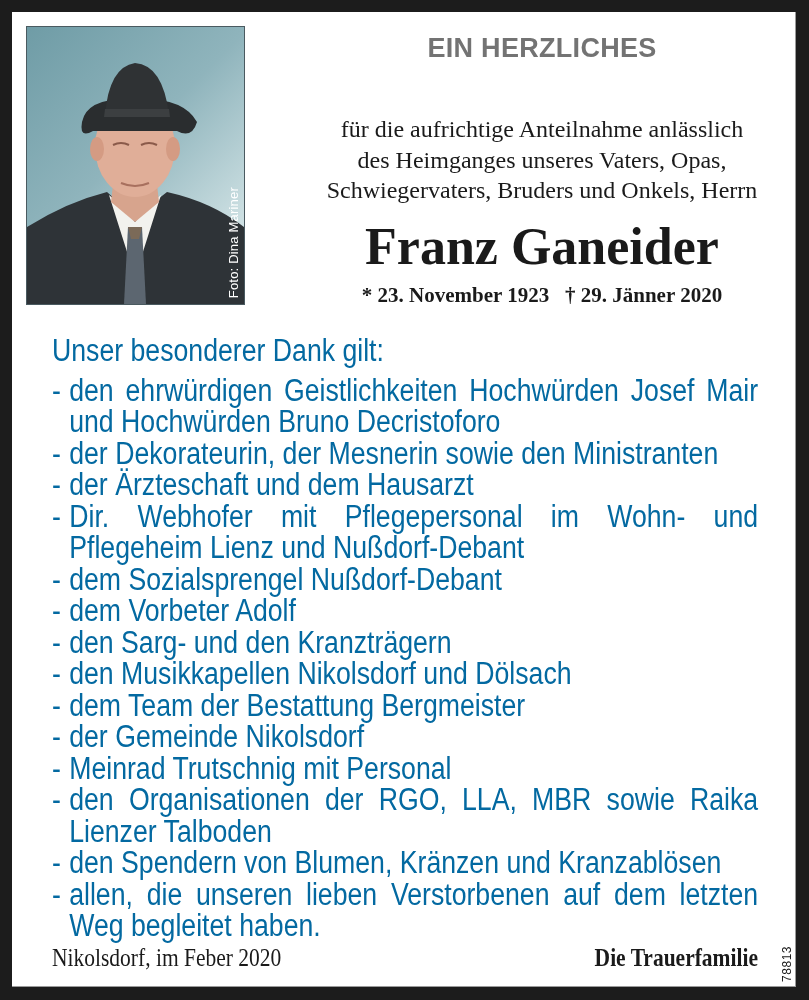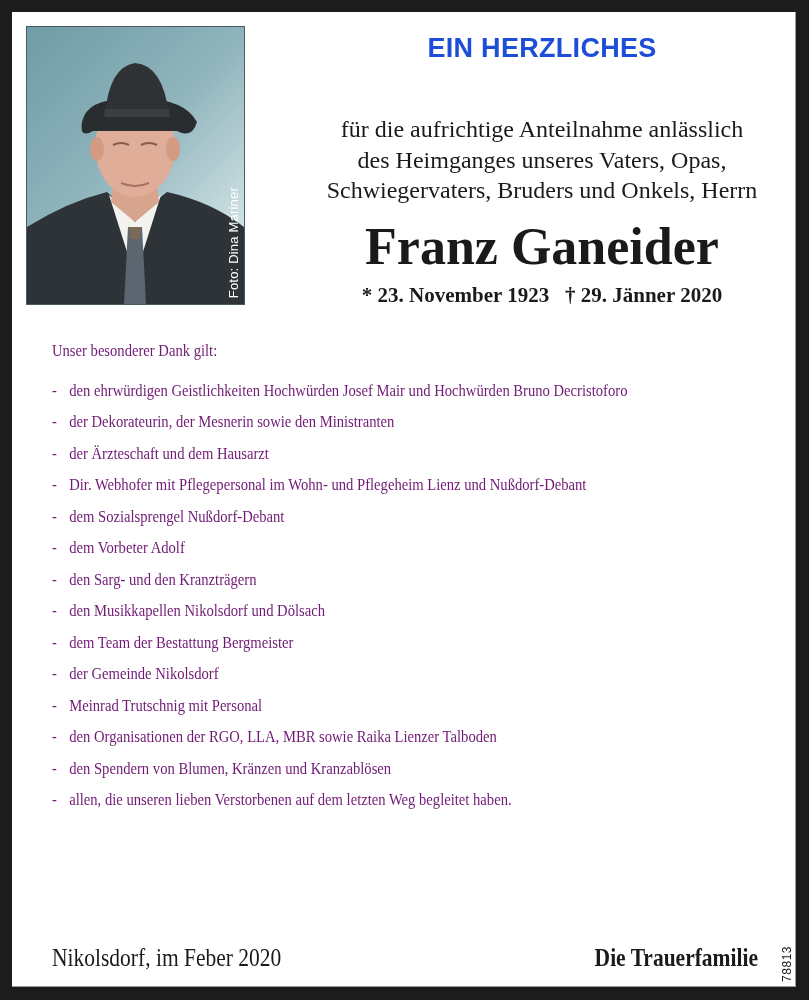--- a/index.html
+++ b/index.html
@@ -37,21 +37,21 @@
   }
   .headline {
     position: absolute;
     left: 280px; top: 20px;
     width: 500px;
     text-align: center;
     font-family: "Liberation Sans", sans-serif;
     font-weight: bold;
     font-size: 27px;
     line-height: 33px;
-    color: #1d4ed8;
+    color: #737373;
     letter-spacing: 0.3px;
   }
   .headline div { transform: scaleX(1.0); }
   .intro {
     position: absolute;
     left: 260px; top: 102px;
     width: 540px;
     text-align: center;
     font-family: "Liberation Serif", serif;
     font-size: 24px;
@@ -78,24 +78,24 @@
     font-weight: bold;
     font-size: 21px;
     line-height: 26px;
     color: #1a1a1a;
     white-space: pre;
   }
   .body {
     position: absolute;
     left: 40px; top: 323px;
     width: 706px;
-    font-family: Liberation Serif, serif;
-    font-size: 17px;
+    font-family: Liberation Sans, sans-serif;
+    font-size: 31px;
     line-height: 31.5px;
-    color: #701a75;
+    color: #0369a1;
   }
   .cond {
     display: block;
     transform-origin: left top;
     transform: scaleX(0.86);
     width: 116.3%;
   }
   .intro-line { margin-bottom: 8px; }
   .items { list-style: none; margin: 0; padding: 0; }
   .items li {

